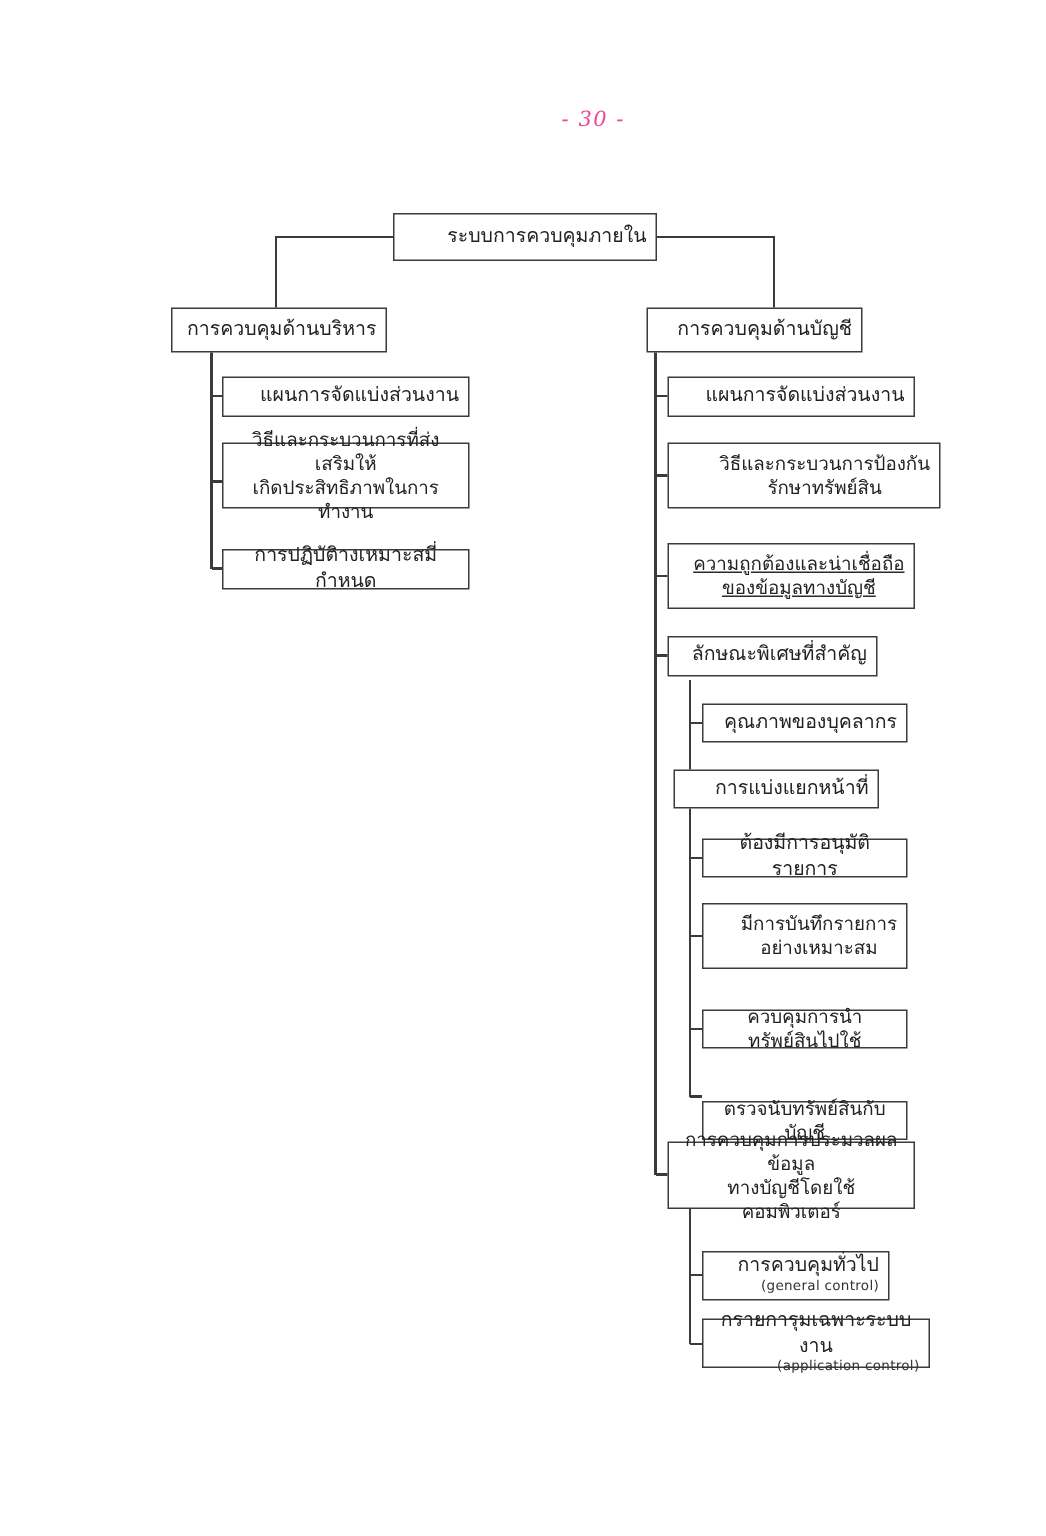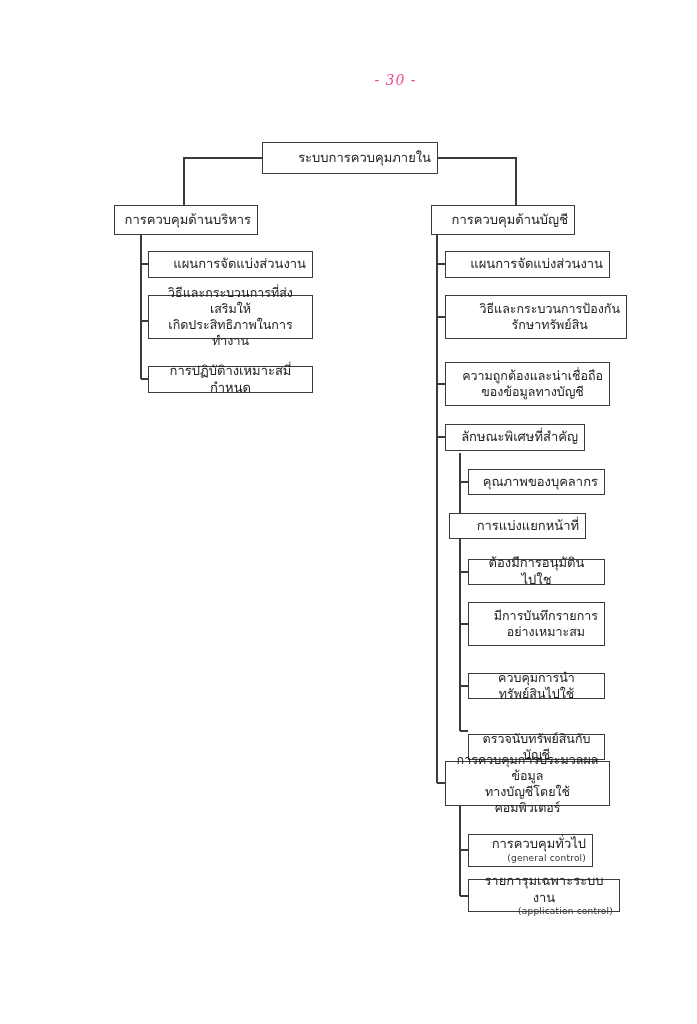--- a/index.html
+++ b/index.html
@@ -152,39 +152,39 @@
 
     <div class="node" style="left:445px; top:251px; width:165px; height:27px;">
       <span class="label">แผนการจัดแบ่งส่วนงาน</span>
     </div>
 
     <div class="node small" style="left:445px; top:295px; width:182px; height:44px;">
       <span class="label">วิธีและกระบวนการป้องกัน
 รักษาทรัพย์สิน</span>
     </div>
 
-    <div class="node small" style="left:445px; top:362px; width:165px; height:44px;">
+    <div class="node small" style="left:445px; top:362px; width:165px; height:44px;text-decoration:underline;">
       <span class="label">ความถูกต้องและน่าเชื่อถือ
 ของข้อมูลทางบัญชี</span>
     </div>
 
     <div class="node" style="left:445px; top:424px; width:140px; height:27px;">
       <span class="label">ลักษณะพิเศษที่สำคัญ</span>
     </div>
 
     <div class="node" style="left:468px; top:469px; width:137px; height:26px;">
       <span class="label">คุณภาพของบุคลากร</span>
     </div>
 
     <div class="node" style="left:449px; top:513px; width:137px; height:26px;">
       <span class="label">การแบ่งแยกหน้าที่</span>
     </div>
 
     <div class="node" style="left:468px; top:559px; width:137px; height:26px;">
-      <span class="label">ต้องมีการอนุมัตินไปใช</span>
+      <span class="label">ต้องมีการอนุมัติรายการ</span>
     </div>
 
     <div class="node small" style="left:468px; top:602px; width:137px; height:44px;">
       <span class="label">มีการบันทึกรายการ
 อย่างเหมาะสม</span>
     </div>
 
     <div class="node small" style="left:468px; top:673px; width:137px; height:26px;">
       <span class="label">ควบคุมการนำทรัพย์สินไปใช้</span>
     </div>
@@ -197,18 +197,18 @@
       <span class="label">การควบคุมการประมวลผลข้อมูล
 ทางบัญชีโดยใช้คอมพิวเตอร์</span>
     </div>
 
     <div class="node" style="left:468px; top:834px; width:125px; height:33px;">
       <span class="label">การควบคุมทั่วไป</span>
       <span class="sub">(general control)</span>
     </div>
 
     <div class="node" style="left:468px; top:879px; width:152px; height:33px;">
-      <span class="label">รายการุมเฉพาะระบบงาน</span>
+      <span class="label">กรายการุมเฉพาะระบบงาน</span>
       <span class="sub">(application control)</span>
     </div>
 
   </div>
 </div>
 
 </body></html>

